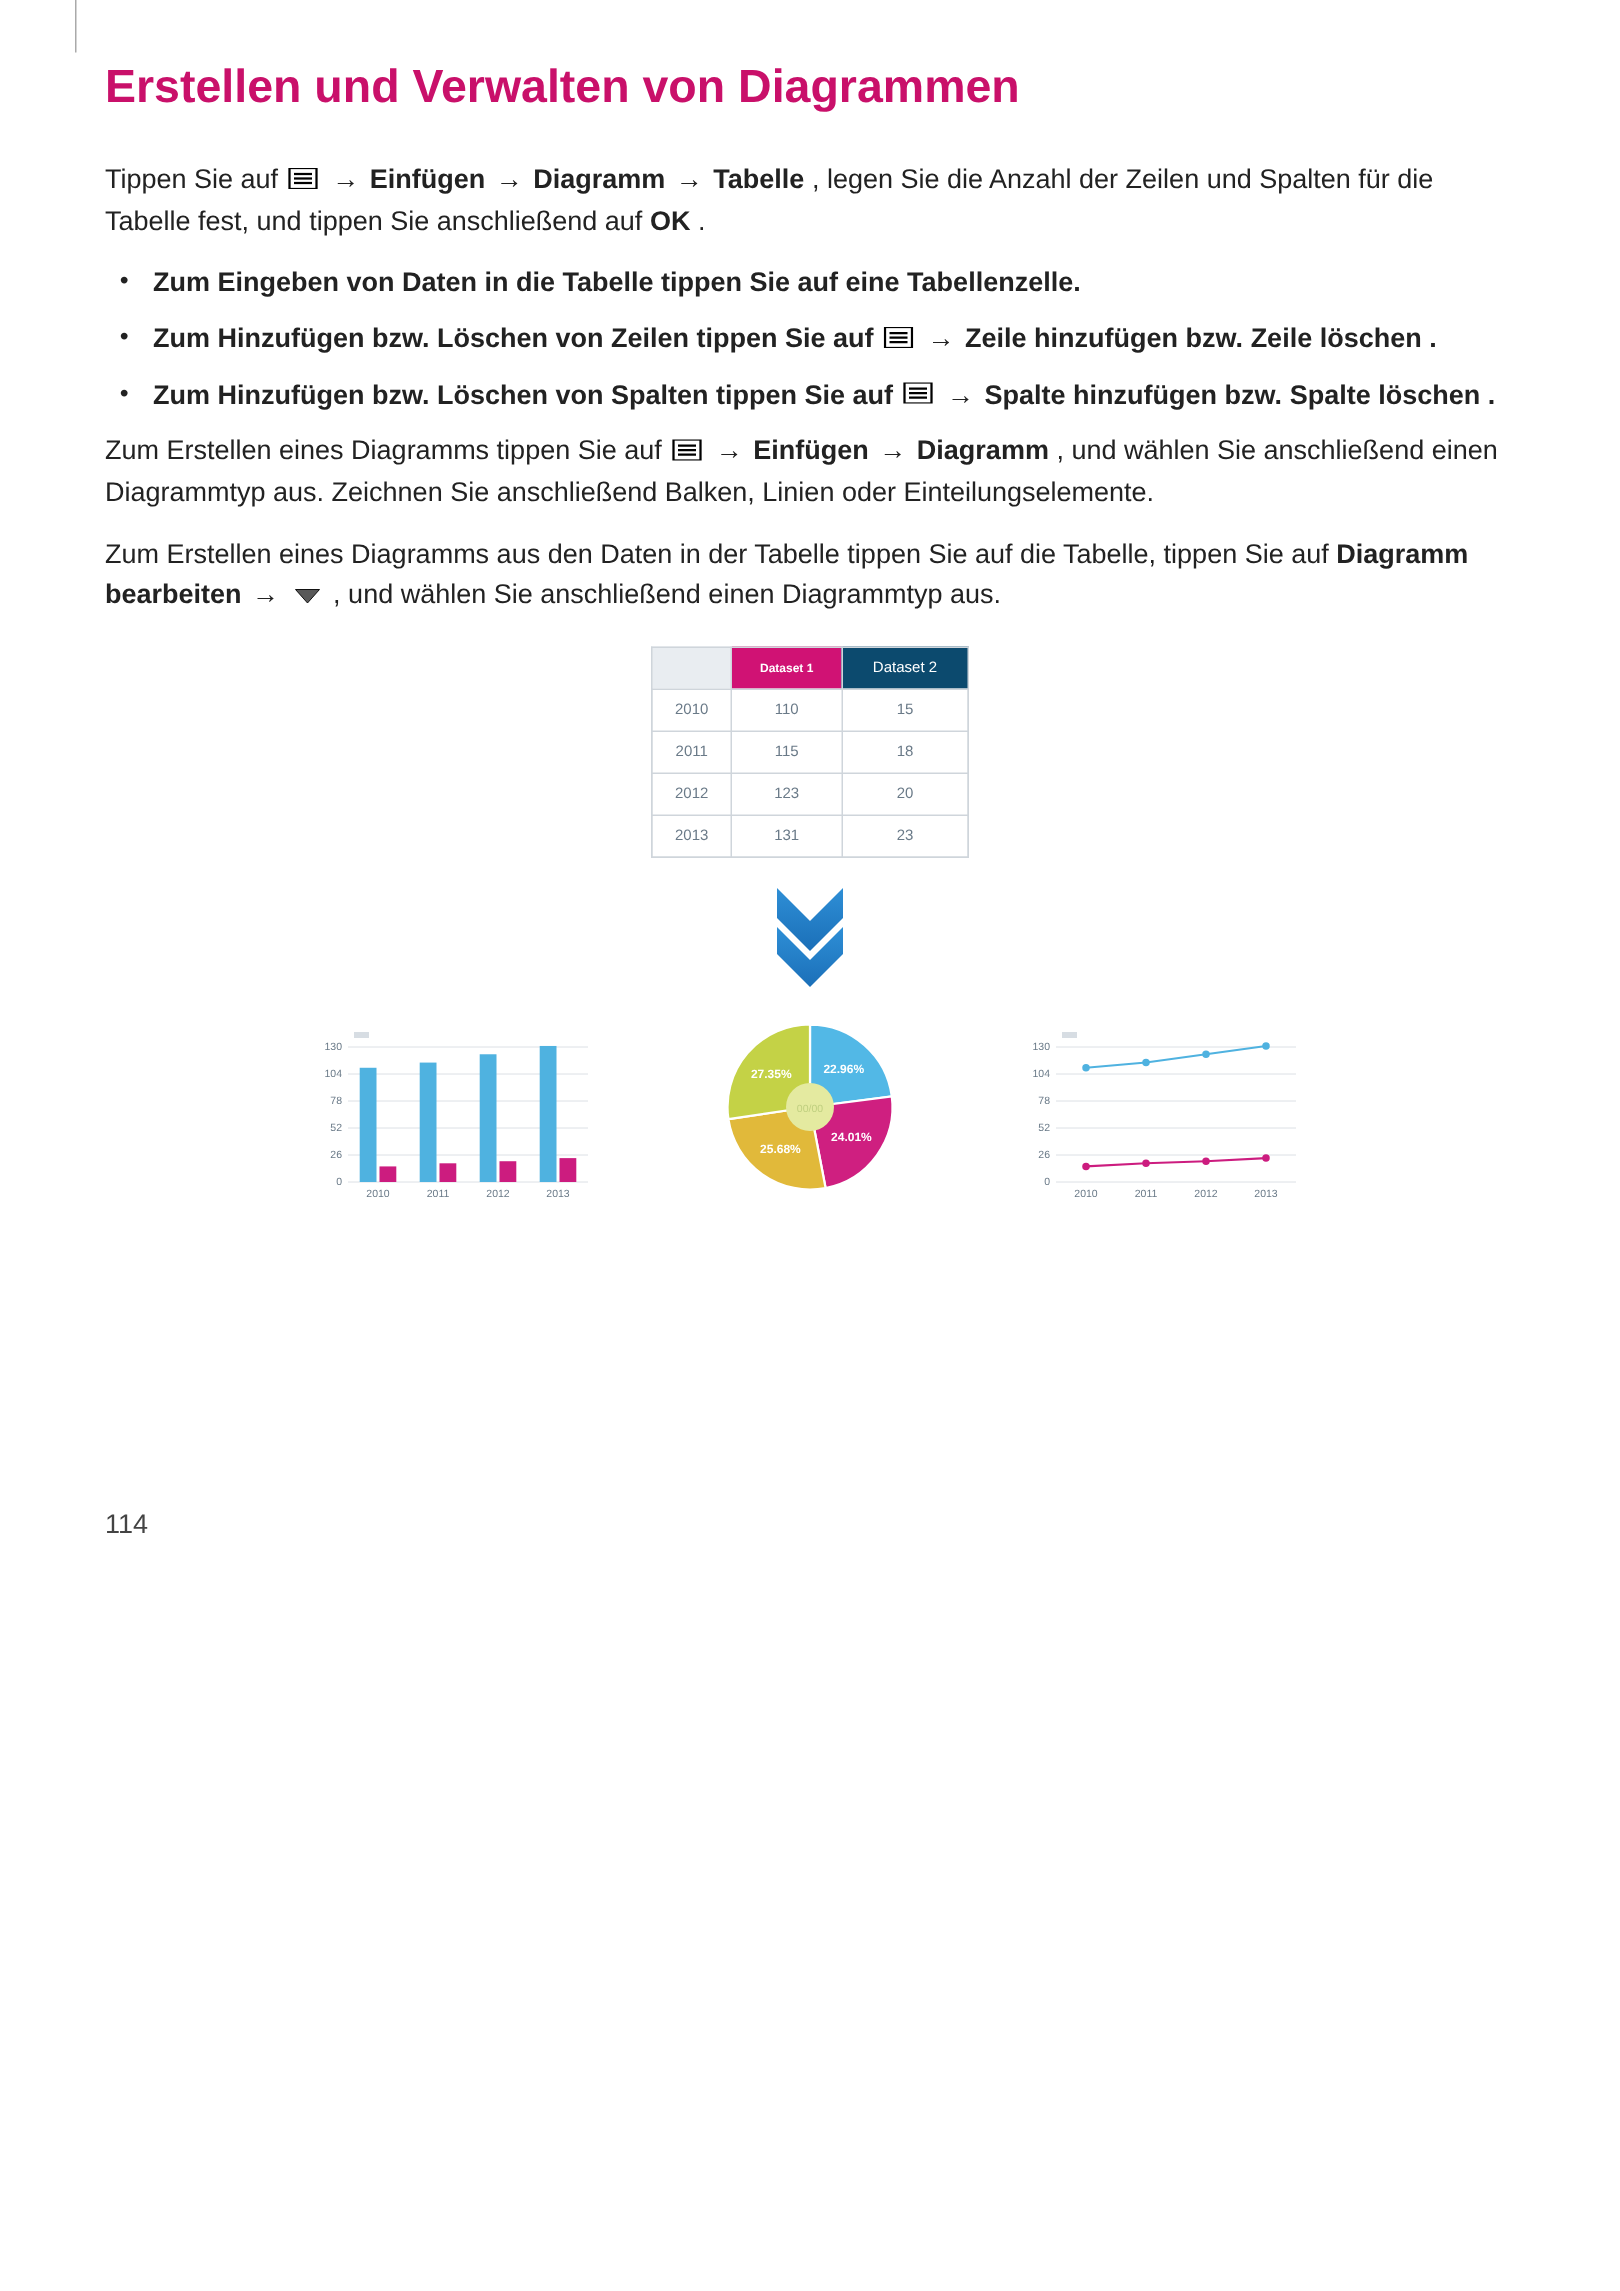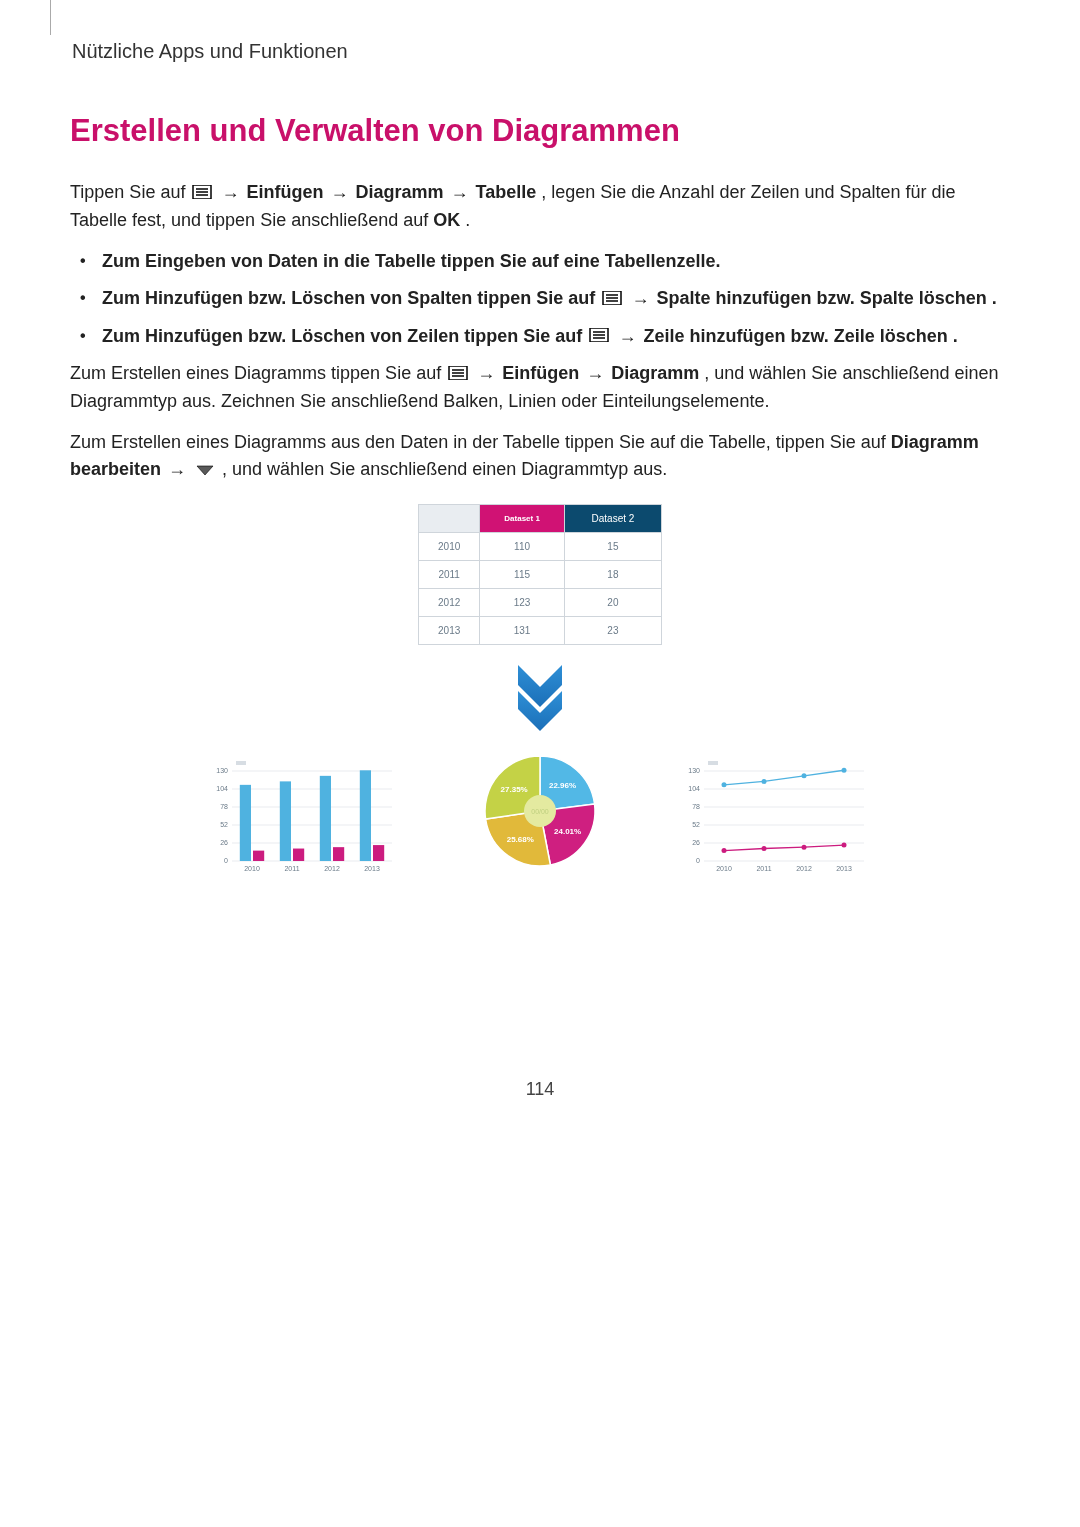--- a/index.html
+++ b/index.html
@@ -69,30 +69,30 @@
     vertical-align: middle;
     margin: 0 2px;
   }
   .icon-dropdown {
     display: inline-block;
     vertical-align: middle;
     margin: 0 2px;
   }
   .arrow { margin: 0 2px; }
   .page-num {
-    text-align: center;
+    text-align: left;
     font-size: 18px;
     color: #444;
     margin-top: 200px;
   }
   
   .data-table {
     border-collapse: collapse;
     margin: 20px auto 16px auto;
-    width: 244px;
+    width: 212px;
     font-size: 10px;
     color: #6a7a88;
     background: #fff;
     box-shadow: 0 0 0 1px #cfd5db inset;
   }
   .data-table th, .data-table td {
     border: 1px solid #cfd5db;
     padding: 8px 6px;
     text-align: center;
     font-weight: 400;
@@ -124,21 +124,20 @@
   .axis-text { font: 7px Arial; fill:#6a7a88; }
   .grid-line { stroke:#d0d6dc; stroke-width:0.5; }
   .pie-label { font: 8px Arial; fill:#fff; font-weight:700; }
   .pie-center-label { font: 7px Arial; fill:#c0d080; }
 </style>
 </head>
 <body>
 
 <div class="page">
   <div class="side-rule"></div>
-  <div class="header-breadcrumb">Nützliche Apps und Funktionen</div>
 
   <h1 class="section">Erstellen und Verwalten von Diagrammen</h1>
 
 
   <p class="body">
     <span>Tippen Sie auf </span>
     <span class="icon-menu"><svg width="20" height="14" viewBox="0 0 20 14">
           <rect x="1" y="0" width="18" height="14" fill="none" stroke="#000" stroke-width="1.5"></rect>
           <line x1="4" y1="4" x2="16" y2="4" stroke="#000" stroke-width="1.5"></line>
           <line x1="4" y1="7" x2="16" y2="7" stroke="#000" stroke-width="1.5"></line>
@@ -150,46 +149,46 @@
     <b>Diagramm</b>
     <span class="arrow"> → </span>
     <b>Tabelle</b>
     <span>, legen Sie die Anzahl der Zeilen und Spalten für die Tabelle fest, und tippen Sie anschließend auf </span>
     <b>OK</b>
     <span>.</span>
   </p>
 
   <ul class="bullets">
     <li>Zum Eingeben von Daten in die Tabelle tippen Sie auf eine Tabellenzelle.</li>
+    <li>
+      <span>Zum Hinzufügen bzw. Löschen von Zeilen tippen Sie auf </span>
+      <span class="icon-menu"><svg width="20" height="14" viewBox="0 0 20 14">
+            <rect x="1" y="0" width="18" height="14" fill="none" stroke="#000" stroke-width="1.5"></rect>
+            <line x1="4" y1="4" x2="16" y2="4" stroke="#000" stroke-width="1.5"></line>
+            <line x1="4" y1="7" x2="16" y2="7" stroke="#000" stroke-width="1.5"></line>
+            <line x1="4" y1="10" x2="16" y2="10" stroke="#000" stroke-width="1.5"></line>
+          </svg></span>
+      <span class="arrow"> → </span>
+      <b>Zeile hinzufügen</b>
+      <span> bzw. </span>
+      <b>Zeile löschen</b>
+      <span>.</span>
+    </li>
     <li>
       <span>Zum Hinzufügen bzw. Löschen von Spalten tippen Sie auf </span>
       <span class="icon-menu"><svg width="20" height="14" viewBox="0 0 20 14">
             <rect x="1" y="0" width="18" height="14" fill="none" stroke="#000" stroke-width="1.5"></rect>
             <line x1="4" y1="4" x2="16" y2="4" stroke="#000" stroke-width="1.5"></line>
             <line x1="4" y1="7" x2="16" y2="7" stroke="#000" stroke-width="1.5"></line>
             <line x1="4" y1="10" x2="16" y2="10" stroke="#000" stroke-width="1.5"></line>
           </svg></span>
       <span class="arrow"> → </span>
       <b>Spalte hinzufügen</b>
       <span> bzw. </span>
       <b>Spalte löschen</b>
-      <span>.</span>
-    </li>
-    <li>
-      <span>Zum Hinzufügen bzw. Löschen von Zeilen tippen Sie auf </span>
-      <span class="icon-menu"><svg width="20" height="14" viewBox="0 0 20 14">
-            <rect x="1" y="0" width="18" height="14" fill="none" stroke="#000" stroke-width="1.5"></rect>
-            <line x1="4" y1="4" x2="16" y2="4" stroke="#000" stroke-width="1.5"></line>
-            <line x1="4" y1="7" x2="16" y2="7" stroke="#000" stroke-width="1.5"></line>
-            <line x1="4" y1="10" x2="16" y2="10" stroke="#000" stroke-width="1.5"></line>
-          </svg></span>
-      <span class="arrow"> → </span>
-      <b>Zeile hinzufügen</b>
-      <span> bzw. </span>
-      <b>Zeile löschen</b>
       <span>.</span>
     </li>
   </ul>
 
 
   <p class="body">
     <span>Zum Erstellen eines Diagramms tippen Sie auf </span>
     <span class="icon-menu"><svg width="20" height="14" viewBox="0 0 20 14">
           <rect x="1" y="0" width="18" height="14" fill="none" stroke="#000" stroke-width="1.5"></rect>
           <line x1="4" y1="4" x2="16" y2="4" stroke="#000" stroke-width="1.5"></line>

